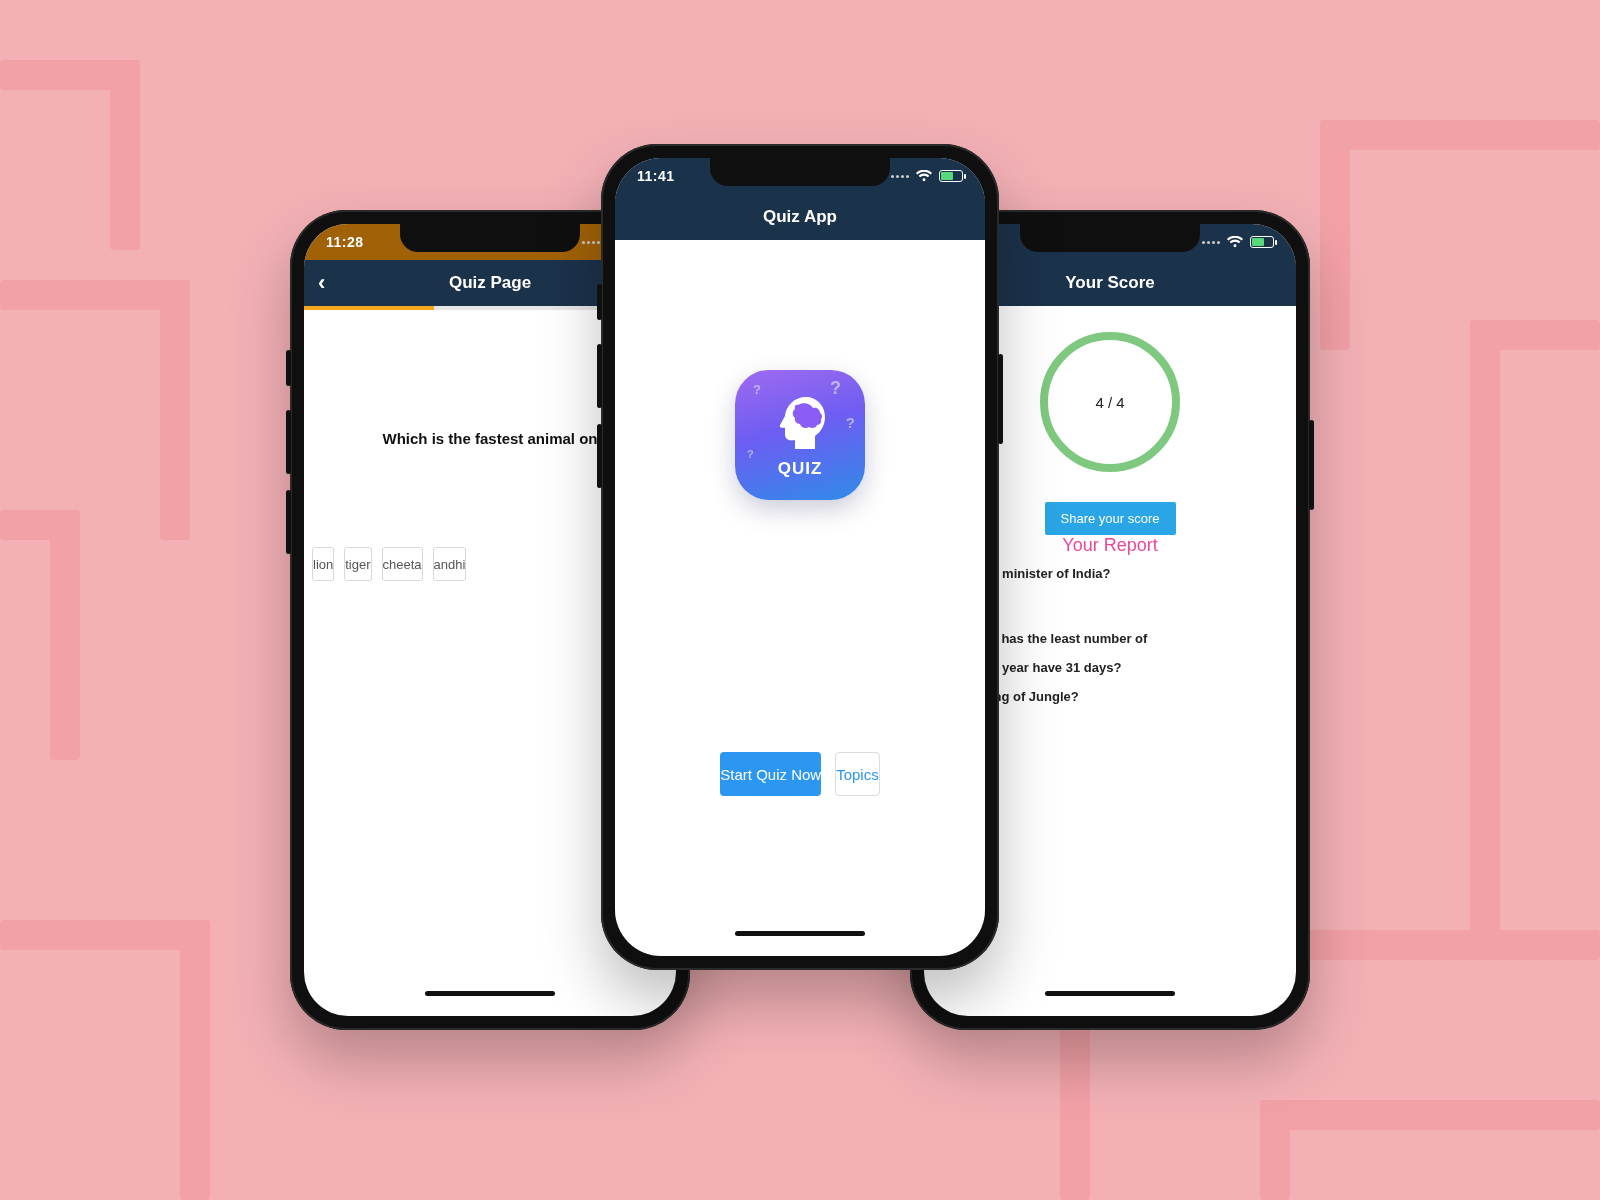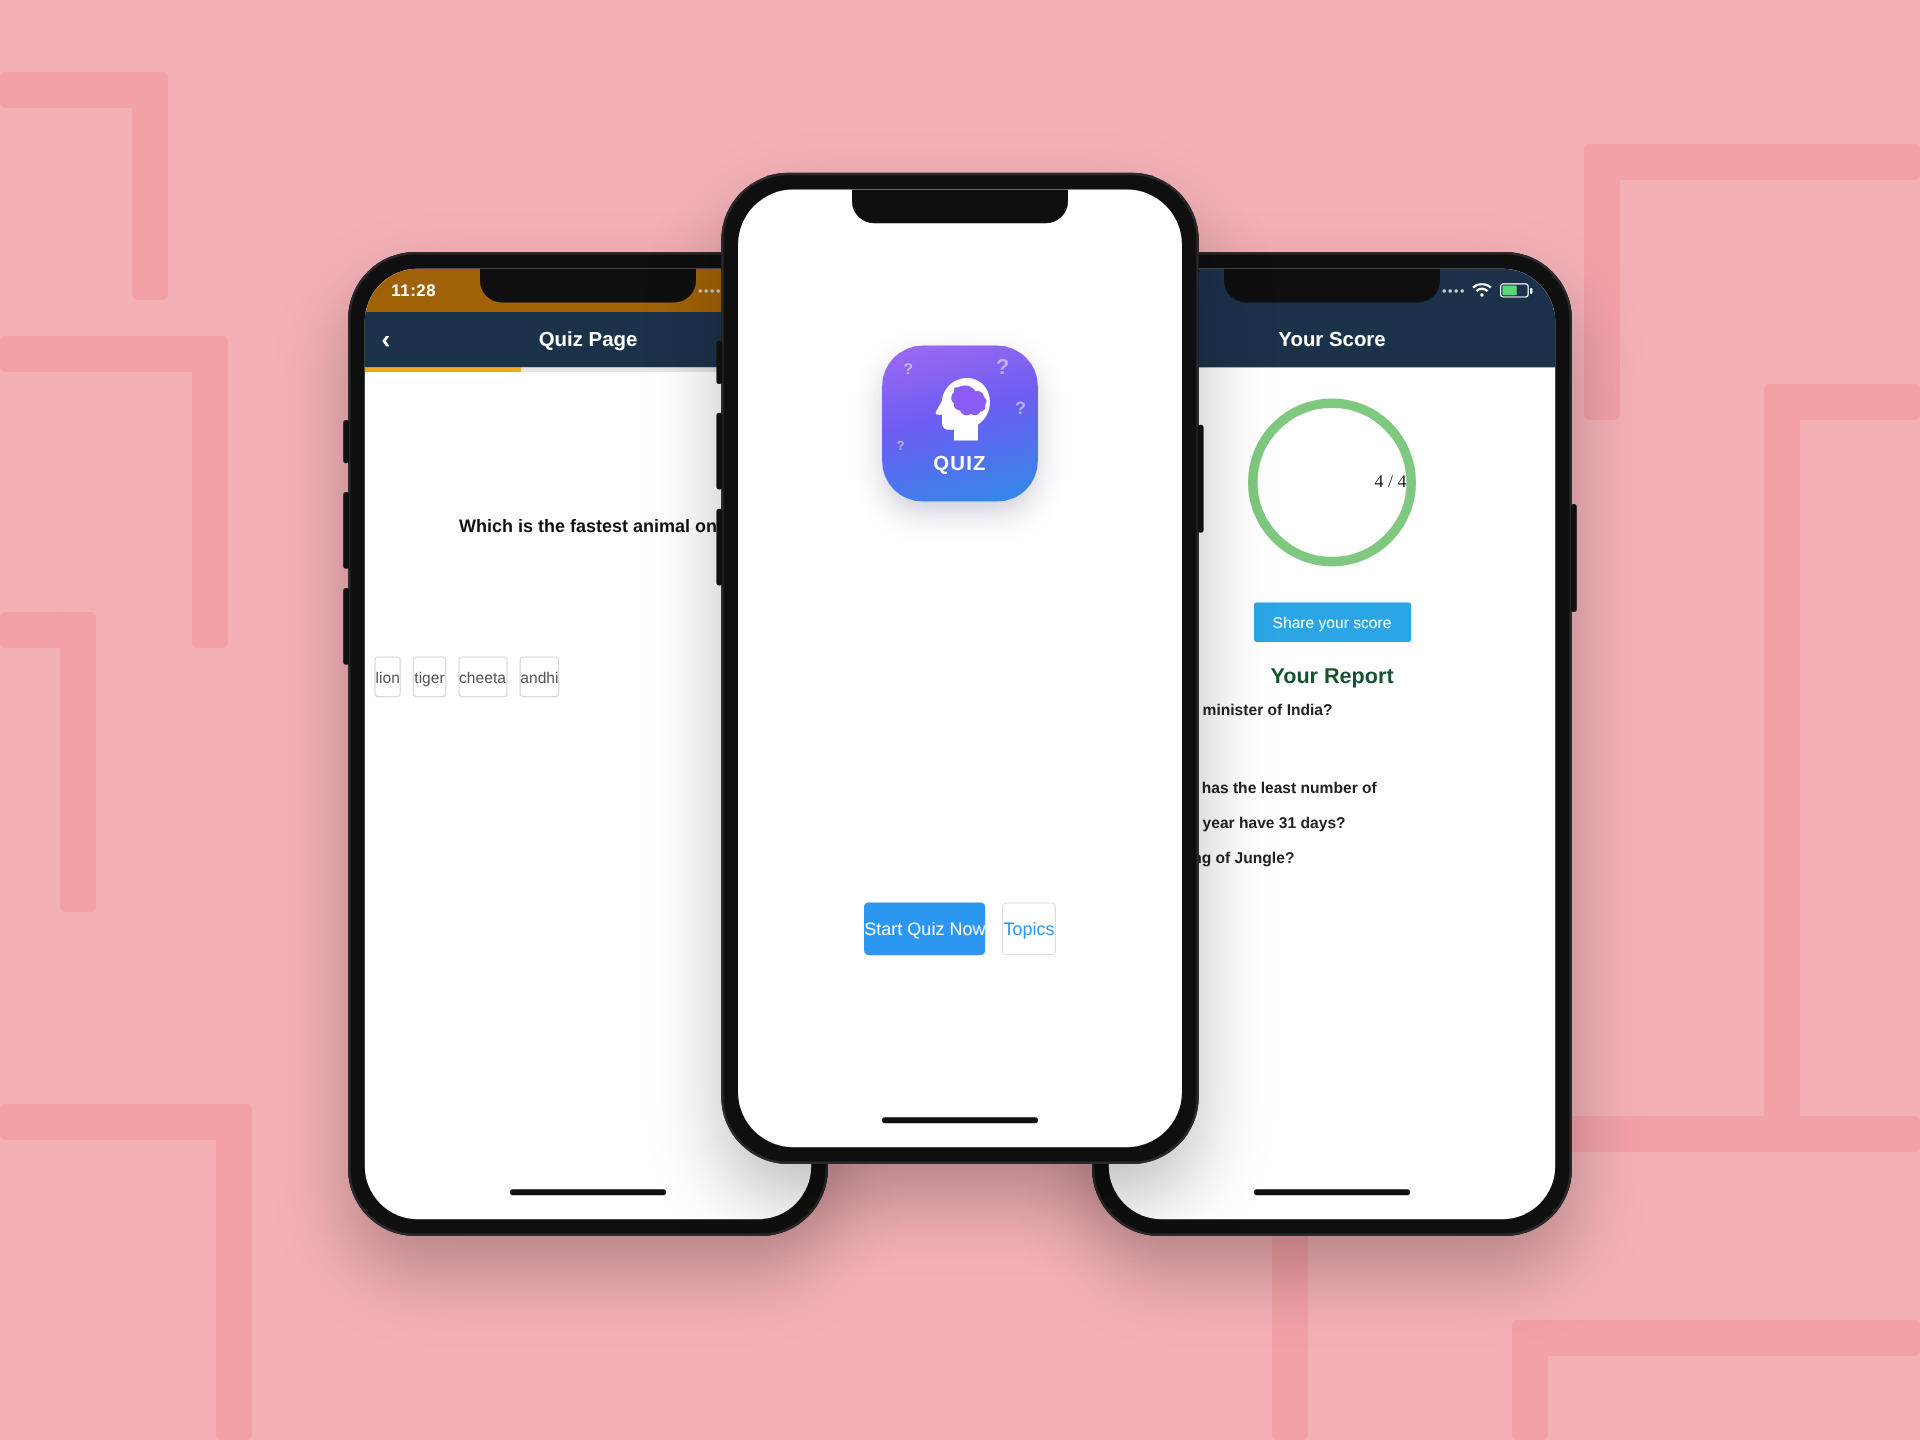--- a/index.html
+++ b/index.html
@@ -62,23 +62,23 @@
   .quiz-icon .label { font-weight:800; font-size:17px; letter-spacing:1px; margin-top:4px; }
   .quiz-icon .q { position:absolute; color:rgba(255,255,255,.5); font-weight:700; }
   .center .actions { position:absolute; left:20px; right:20px; bottom:160px; display:flex; flex-direction:row; gap:14px;justify-content:center; }
   .btn-primary { background:#2b97f0; color:#fff; height:44px; border-radius:4px; display:flex; align-items:center; justify-content:center; font-size:15px; font-weight:500; }
   .btn-secondary { background:#fff; border:1px solid #dcdcdc; color:#2b97f0; height:44px; border-radius:4px; display:flex; align-items:center; justify-content:center; font-size:15px; font-weight:500; }
 
   
   .right .navwrap { background:#1b324b; }
   .right .navbar { height:46px; font-size:17px; font-weight:600; }
   .right .scorewrap { display:flex; flex-direction:column; align-items:center; padding-top:26px; }
-  .ring { width:140px; height:140px; border-radius:50%; border:8px solid #7ec87f; display:flex; align-items:center; justify-content:flex-end; font-size:15px; color:#222; font-weight:500;font-family:Liberation Serif, serif; }
+  .ring { width:140px; height:140px; border-radius:50%; border:8px solid #7ec87f; display:flex; align-items:center; justify-content:center; font-size:15px; color:#222; font-weight:500; }
   .share { margin-top:30px; background:#2aa5e6; color:#fff; padding:9px 16px; font-size:13px; border-radius:2px; }
-  .report-title { margin-top:18px; font-weight:700; font-size:18px; color:#14532d; }
+  .report-title { font-weight:400; font-size:18px; color:#ec4899; }
   .report { width:100%; padding:10px 16px 0; font-size:13px; color:#222; }
   .report .item { margin-bottom:14px; }
   .report .q { font-weight:700; }
   .report .a { color:#8a8a8a; font-size:12px; line-height:1.5; }
 </style>
 </head>
 <body>
 
 <div class="bg-lines">
   <div class="line" style="left:0; top:60px; width:140px; height:30px;"></div>
@@ -211,20 +211,44 @@
     </div>
   </div>
 
   <div class="phone center">
     <div class="side-btn l1"></div>
       <div class="side-btn l2"></div>
       <div class="side-btn l3"></div>
       <div class="side-btn r1"></div>
     <div class="screen">
       <div class="notch"></div>
+      <div class="navwrap">
+        <div class="statusbar">
+          <span class="time">11:41</span>
+          <div class="status-icons">
+            <span class="dots">
+                <span></span>
+                <span></span>
+                <span></span>
+                <span></span>
+              </span>
+            <span class="wifi">
+                <svg viewBox="0 0 20 14">
+                  <path fill="#fff" d="M10 12.5a1.6 1.6 0 100-3.2 1.6 1.6 0 000 3.2zM4 6.5a8.5 8.5 0 0112 0l-1.6 1.6a6.2 6.2 0 00-8.8 0L4 6.5zM1 3.4a12.7 12.7 0 0118 0L17.4 5A10.5 10.5 0 002.6 5L1 3.4z"></path>
+                </svg>
+              </span>
+            <span class="battery">
+                <span class="fill"></span>
+              </span>
+          </div>
+        </div>
+        <div class="navbar">
+          <span>Quiz App</span>
+        </div>
+      </div>
       <div class="hero">
         <div class="quiz-icon">
           <span class="q" style="top:12px; left:18px; font-size:13px;">?</span>
           <span class="q" style="top:8px; right:24px; font-size:18px;">?</span>
           <span class="q" style="bottom:40px; left:12px; font-size:11px;">?</span>
           <span class="q" style="top:44px; right:10px; font-size:15px;">?</span>
           <div class="head">
             <svg viewBox="0 0 64 64">
                 <path fill="#fff" d="M38 6c-11 0-20 8-21 19l-5 9c-.7 1.2.2 2.7 1.6 2.7H17v7c0 3 2.5 5.5 5.5 5.5H27V58h20V45c6-4 10-11 10-19C57 14 48 6 38 6z"></path>
                 <path fill="#8b5cf6" d="M30 14c5-3 12-2 15 3 3-1 7 1 7 5 2 1 3 4 1 6 1 3-1 6-4 6-1 3-5 4-8 2-3 2-8 1-9-3-3 0-6-3-5-6-3-2-3-7 0-9-1-3 1-5 3-4z"></path>

